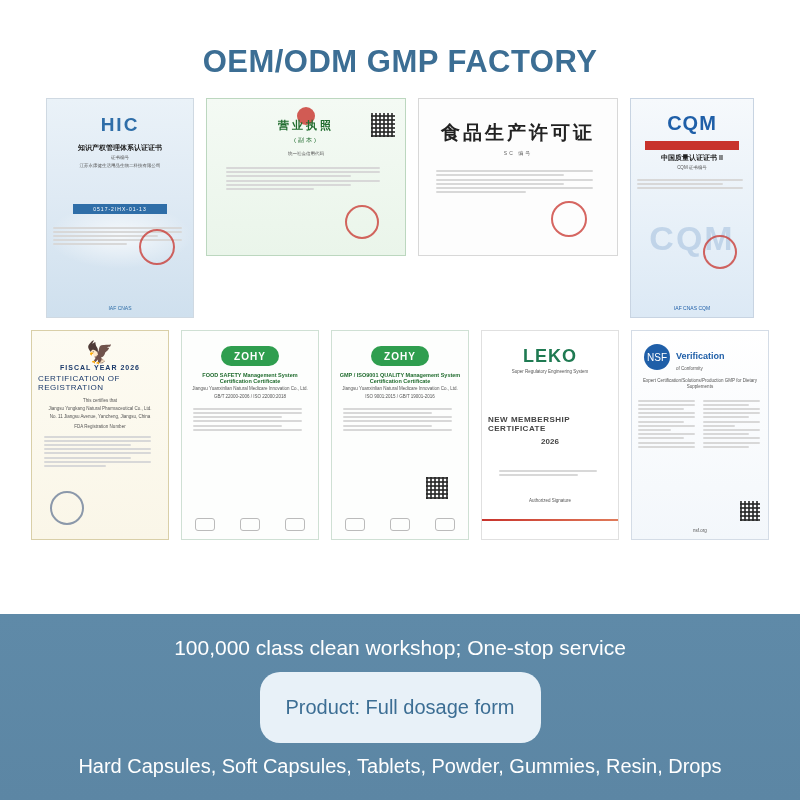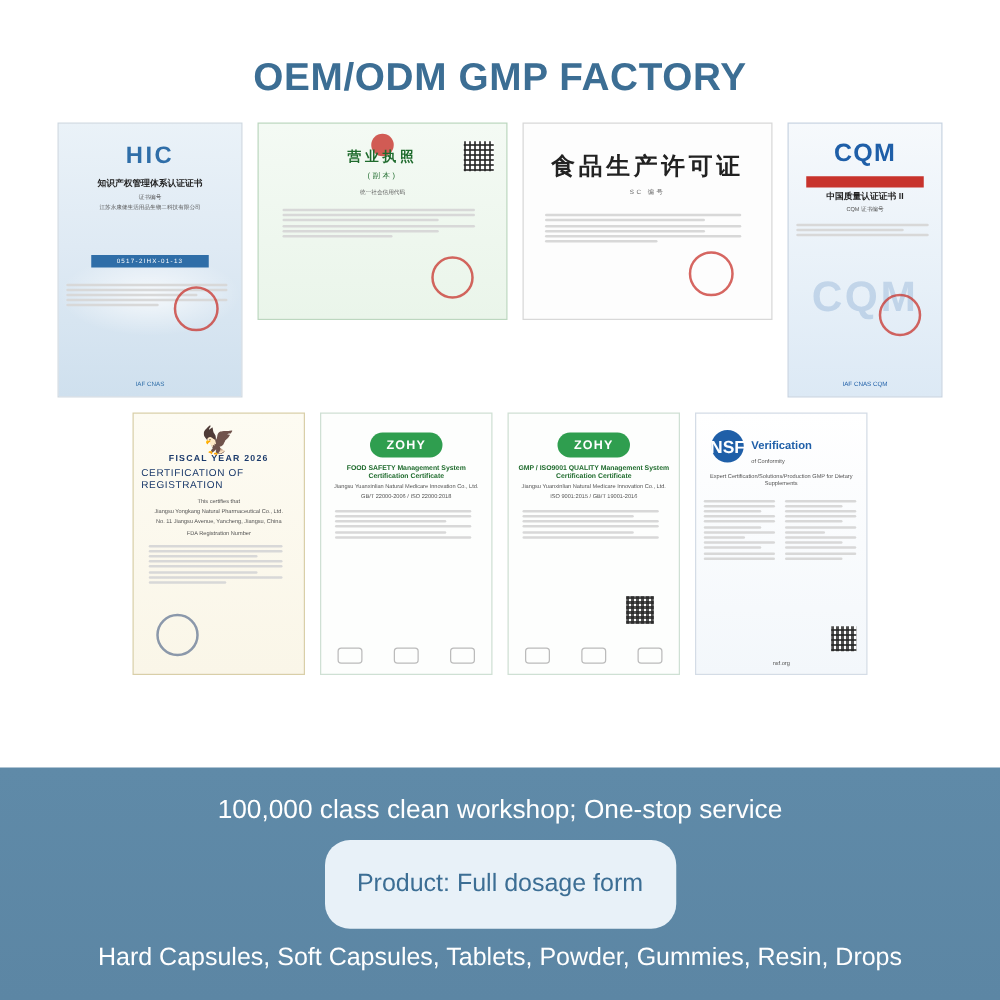--- a/index.html
+++ b/index.html
@@ -131,21 +131,21 @@
   .c-leko .brand { font-size: 18px; font-weight: bold; color:#1f7a52; margin-top: 10px; letter-spacing: 1px;}
   .c-leko .h2 { font-size: 8px; font-weight:bold; color:#444; margin-top: 40px; letter-spacing:.5px; }
   .c-leko .yr { font-size: 8px; font-weight:bold; color:#444; margin-top:4px; }
   .c-leko .redline { position:absolute; left:0; right:0; bottom:18px; height:2px;
     background: linear-gradient(90deg,#c8332c,#e07b5a); }
 
   .c-nsf { width: 138px; height: 210px; border: 1px solid #d4dce6;
     background: linear-gradient(180deg,#ffffff 0%, #f3f7fb 100%); }
   .c-nsf .nsfrow { display:flex; align-items:center; gap:6px; margin-top: 8px; width:100%; padding-left:6px;}
   .c-nsf .circle { width:26px; height:26px; border-radius:50%; background:#1f5fa8; color:#fff;
-    font-size:14px; font-weight:bold; display:flex; align-items:center; justify-content:center; }
+    font-size:10px; font-weight:normal; display:flex; align-items:center; justify-content:center; }
   .c-nsf .vt { font-size: 9px; font-weight:bold; color:#1f5fa8; line-height:1.1; }
   .c-nsf .cols { display:flex; gap:5px; width:100%; margin-top:8px; }
   .c-nsf .cols .lines { margin-top:0; }
 
   
   .banner {
     position: absolute;
     left: 0; right: 0; bottom: 0;
     height: 186px;
     background: linear-gradient(180deg, #5f8aa8 0%, #5c86a4 100%);
@@ -312,20 +312,34 @@
         </div>
       </div>
       <div class="qr" style="width:22px;height:22px;right:20px;bottom:40px;"></div>
       <div class="badges">
         <div class="badge"></div>
           <div class="badge"></div>
           <div class="badge"></div>
       </div>
     </div>
 
+    <div class="cert c-leko">
+      <div class="inner">
+        <div class="brand">LEKO</div>
+        <div class="cert-sub">Super Regulatory Engineering System</div>
+        <div class="h2">NEW MEMBERSHIP CERTIFICATE</div>
+        <div class="yr">2026</div>
+        <div class="lines" style="width:82%;margin-top:22px">
+          <div class="ln l"></div>
+            <div class="ln m"></div>
+        </div>
+        <div class="cert-sub" style="margin-top:20px">Authorized Signature</div>
+      </div>
+      <div class="redline"></div>
+    </div>
 
     <div class="cert c-nsf">
       <div class="inner">
         <div class="nsfrow">
           <div class="circle">NSF</div>
           <div class="vt">Verification</div>
         </div>
         <div class="cert-sub" style="align-self:flex-start;padding-left:38px;margin-top:-4px">of Conformity</div>
         <div class="cert-sub" style="margin-top:6px">Expert Certification/Solutions/Production GMP for Dietary Supplements</div>
         <div class="cols">

